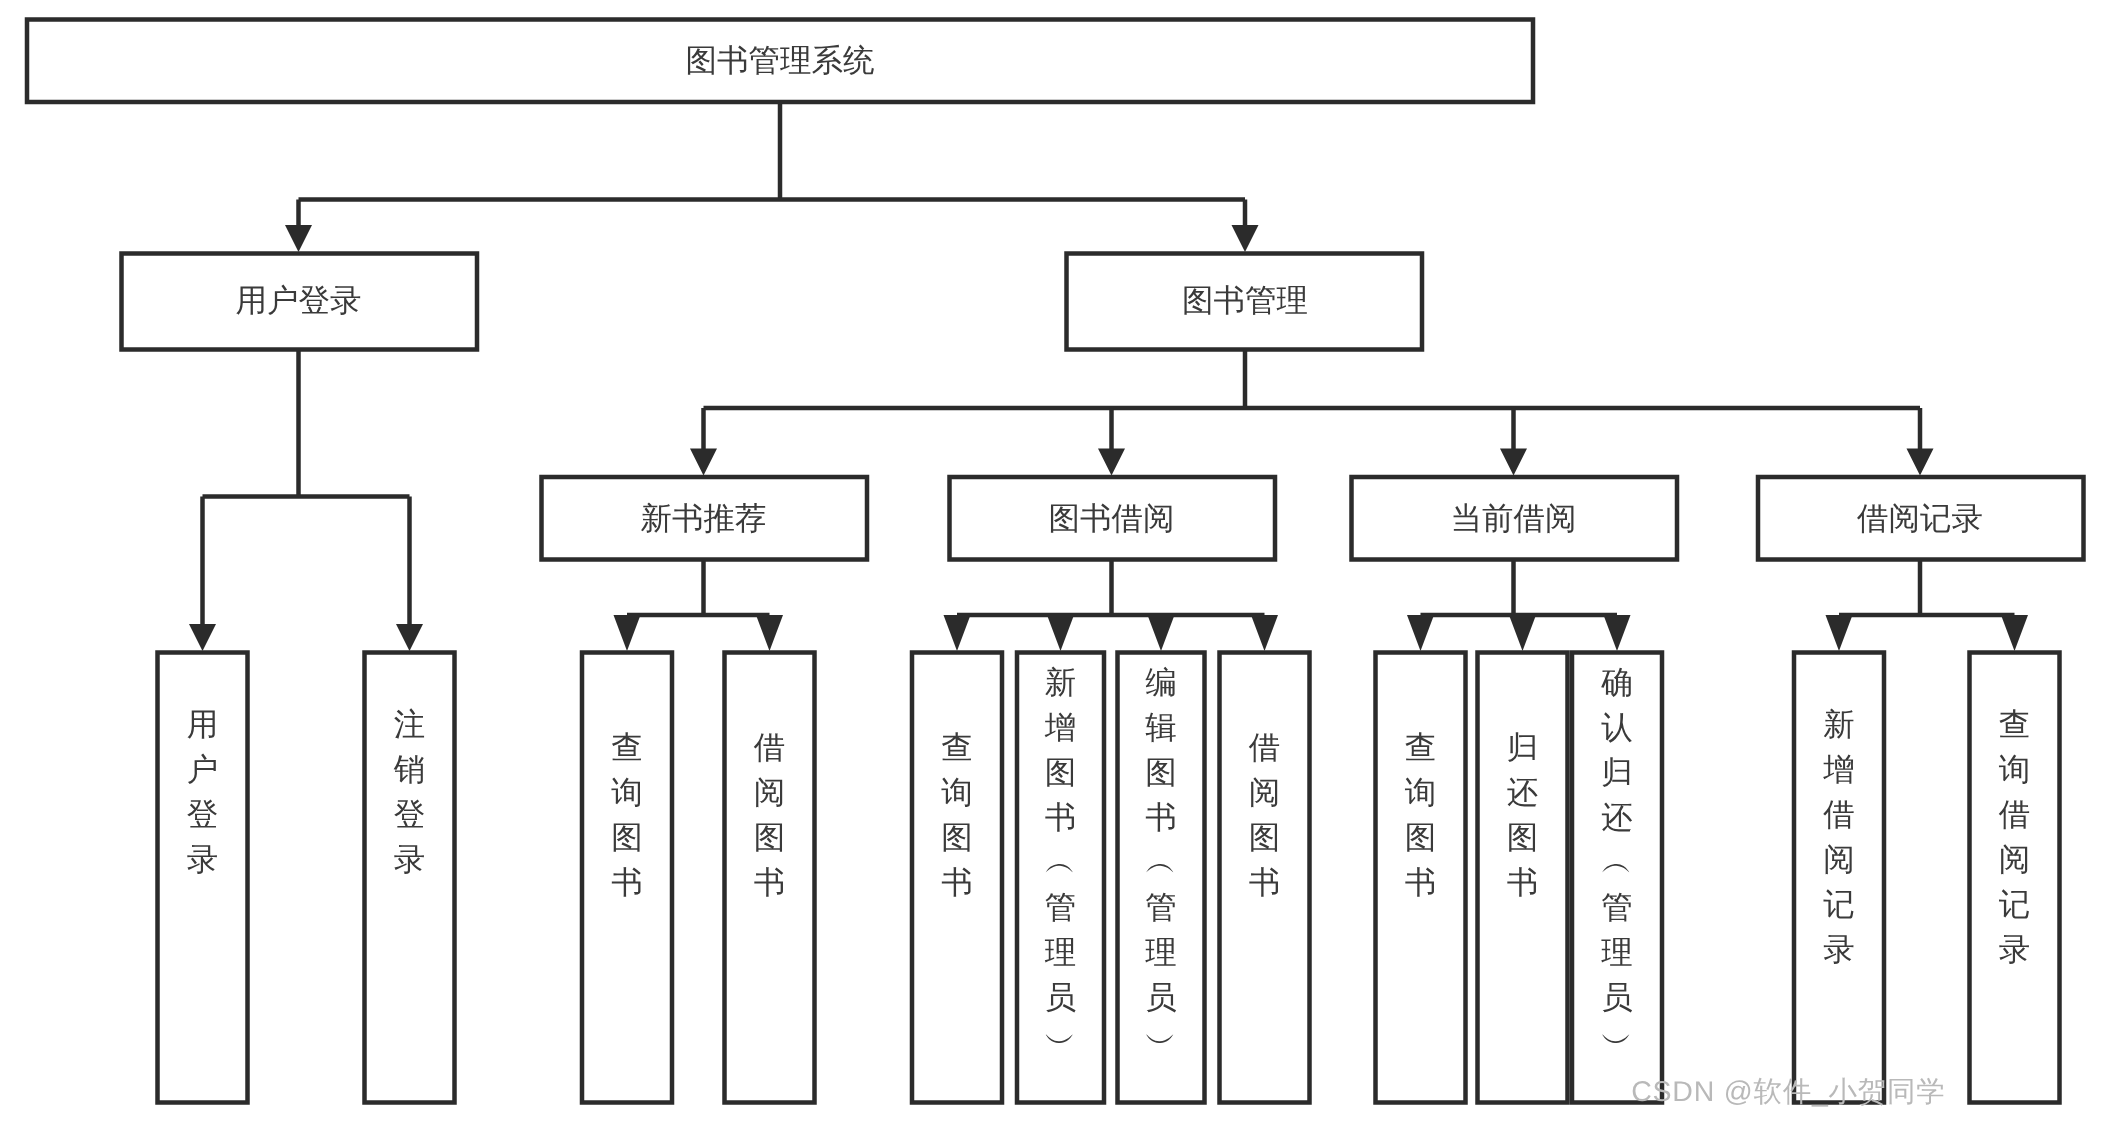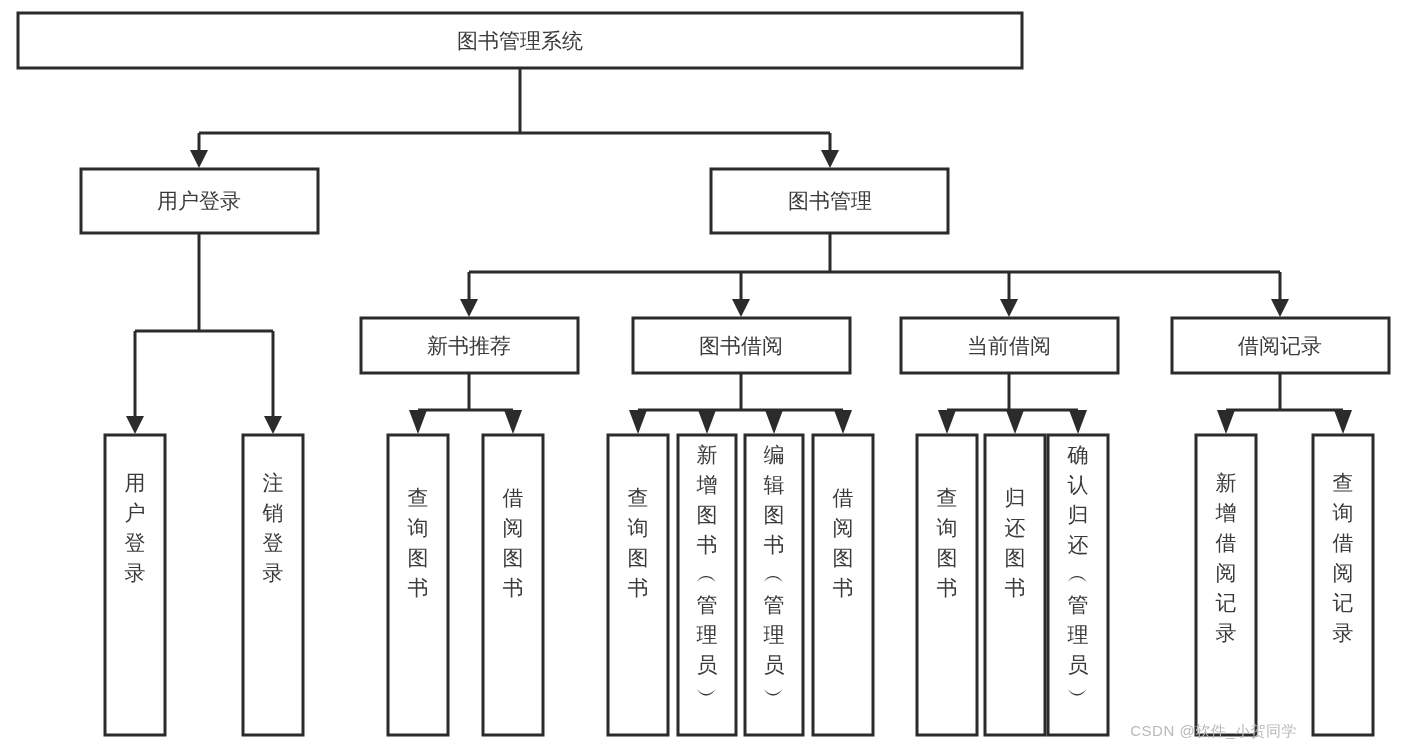--- a/index.html
+++ b/index.html
@@ -53,21 +53,21 @@
     fill: #3a3a3a;
     font-family: "Liberation Sans", "DejaVu Sans", sans-serif;
     font-size: 21px;
     text-anchor: middle;
   }
   .watermark-text {
     position: absolute;
     right: 8px;
     bottom: 6px;
     font-family: "Liberation Sans", "DejaVu Sans", sans-serif;
-    font-size: 15px;
+    font-size: 19px;
     color: #b9b9b9;
     white-space: nowrap;
     user-select: none;
     letter-spacing: 0.5px;
   }
 </style>
 </head>
 <body>
 
 <div id="diagram-root">

